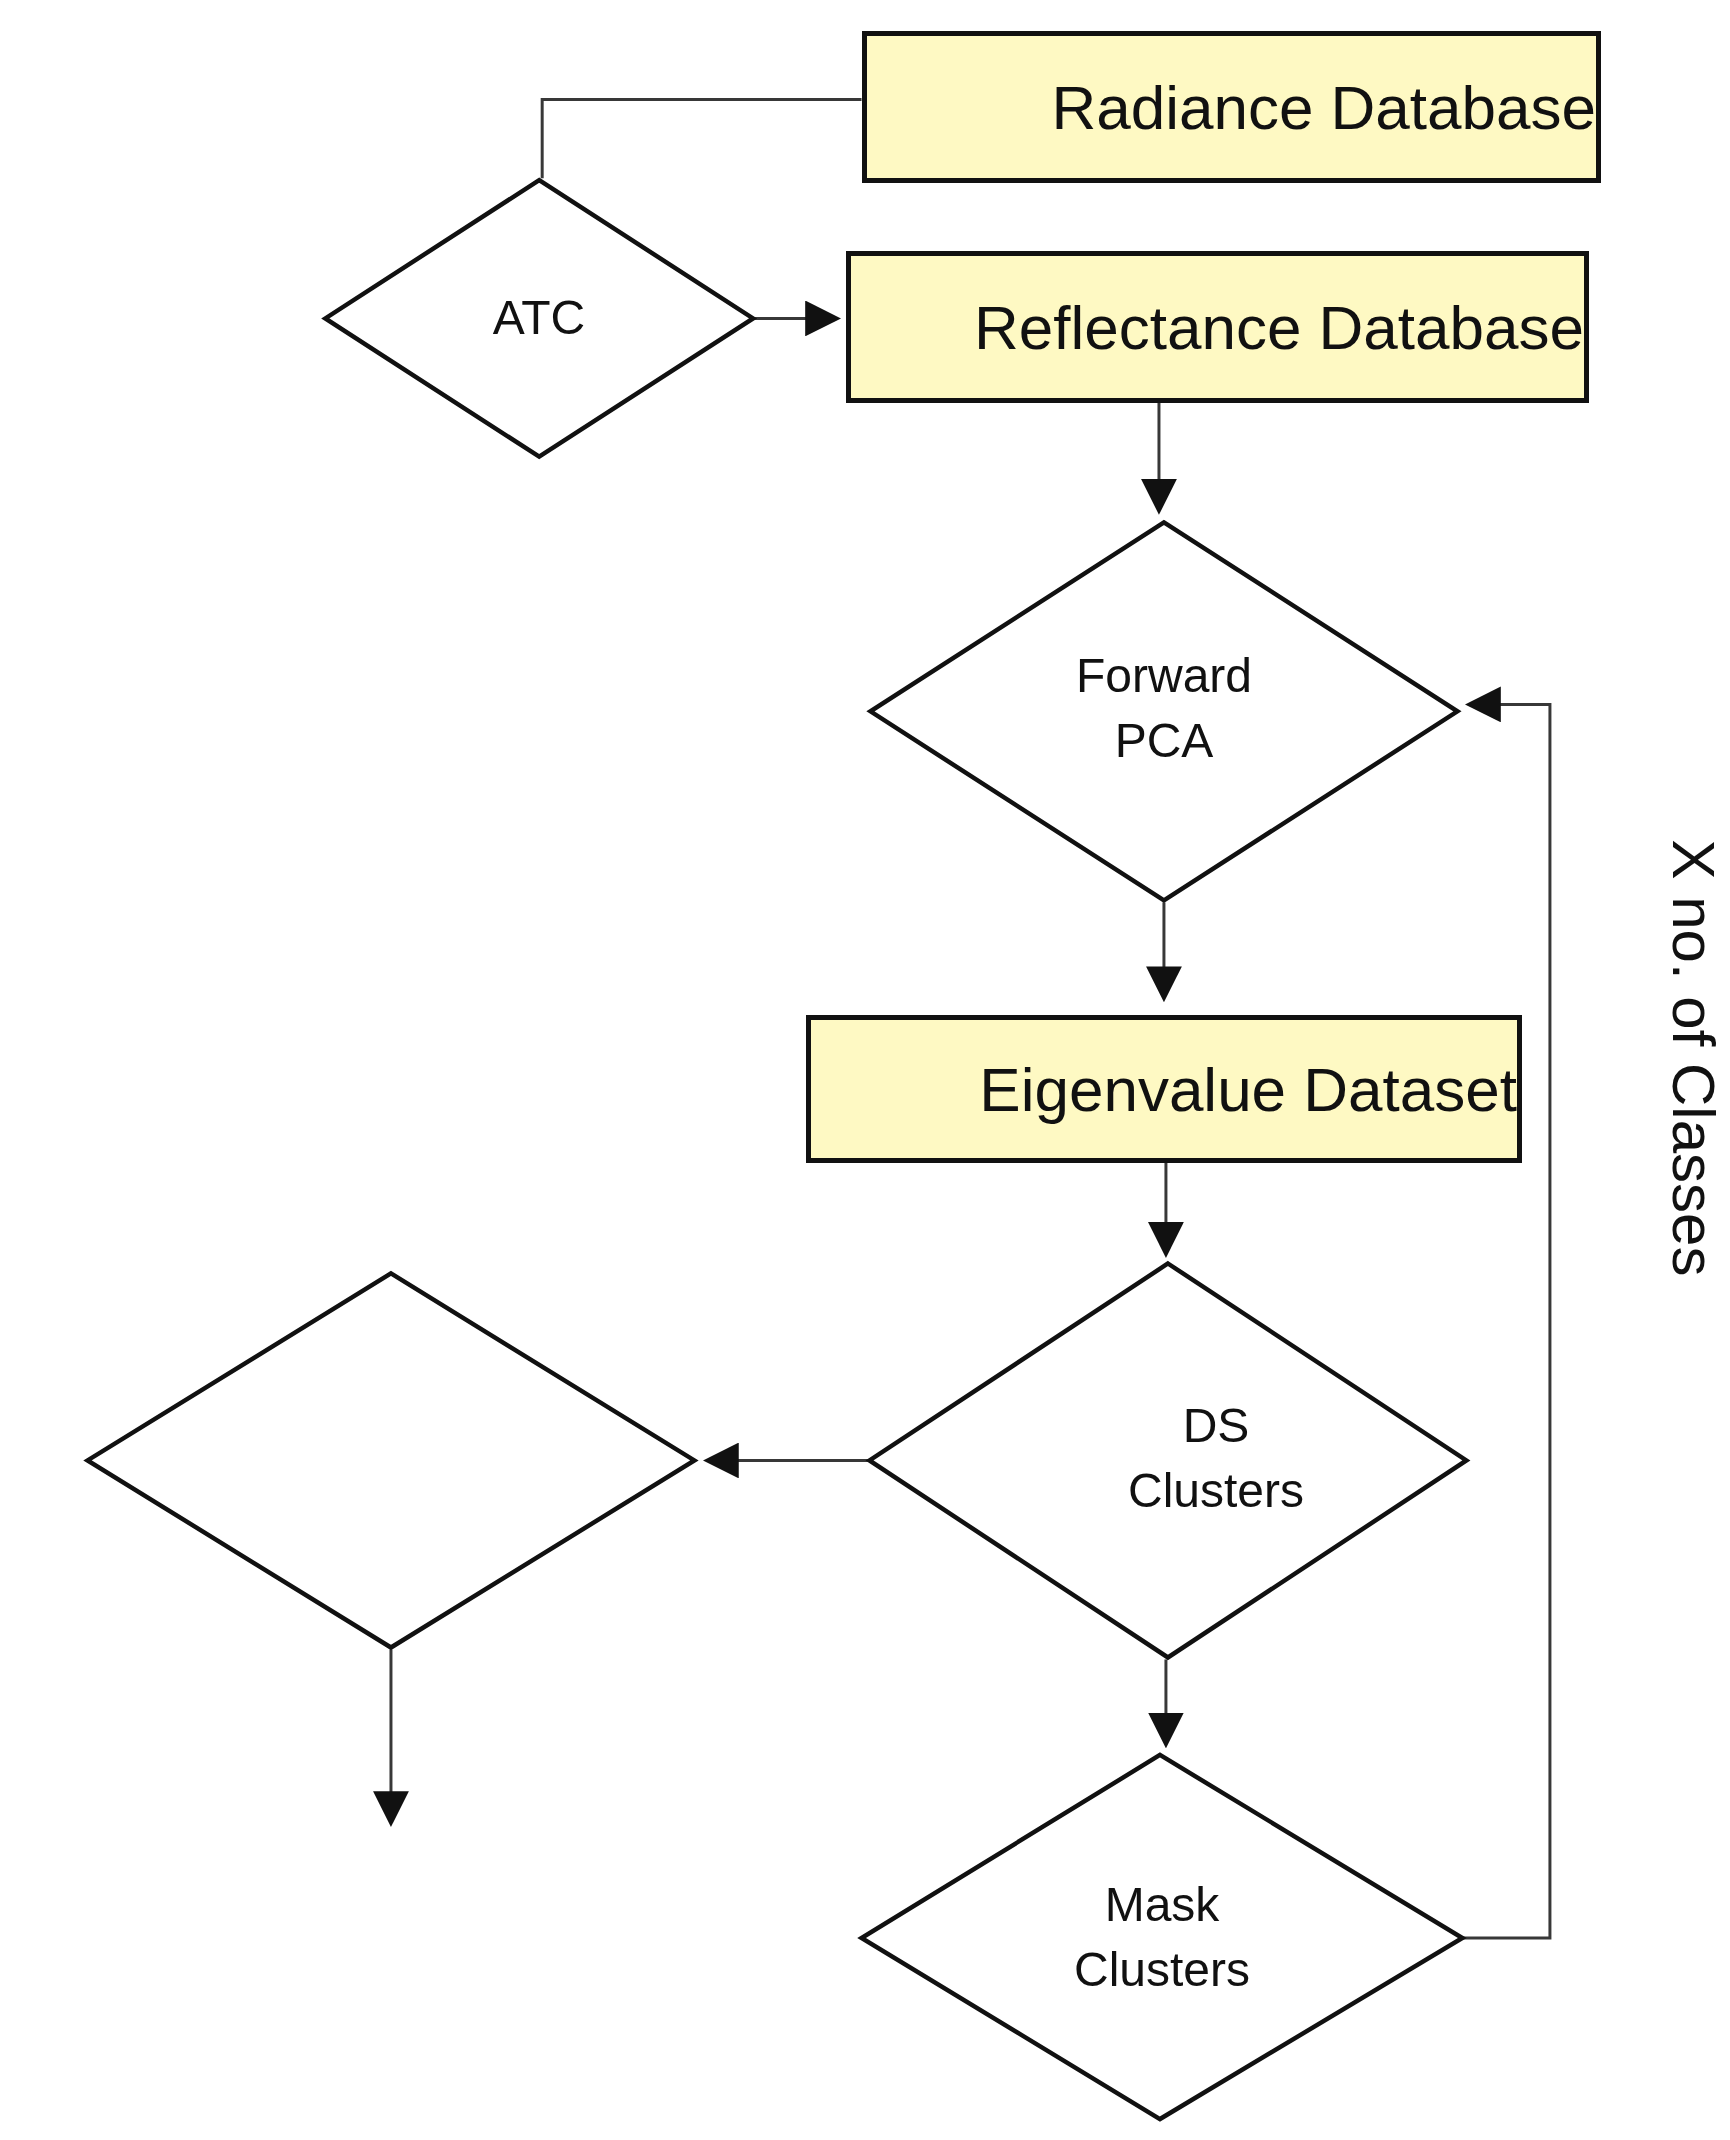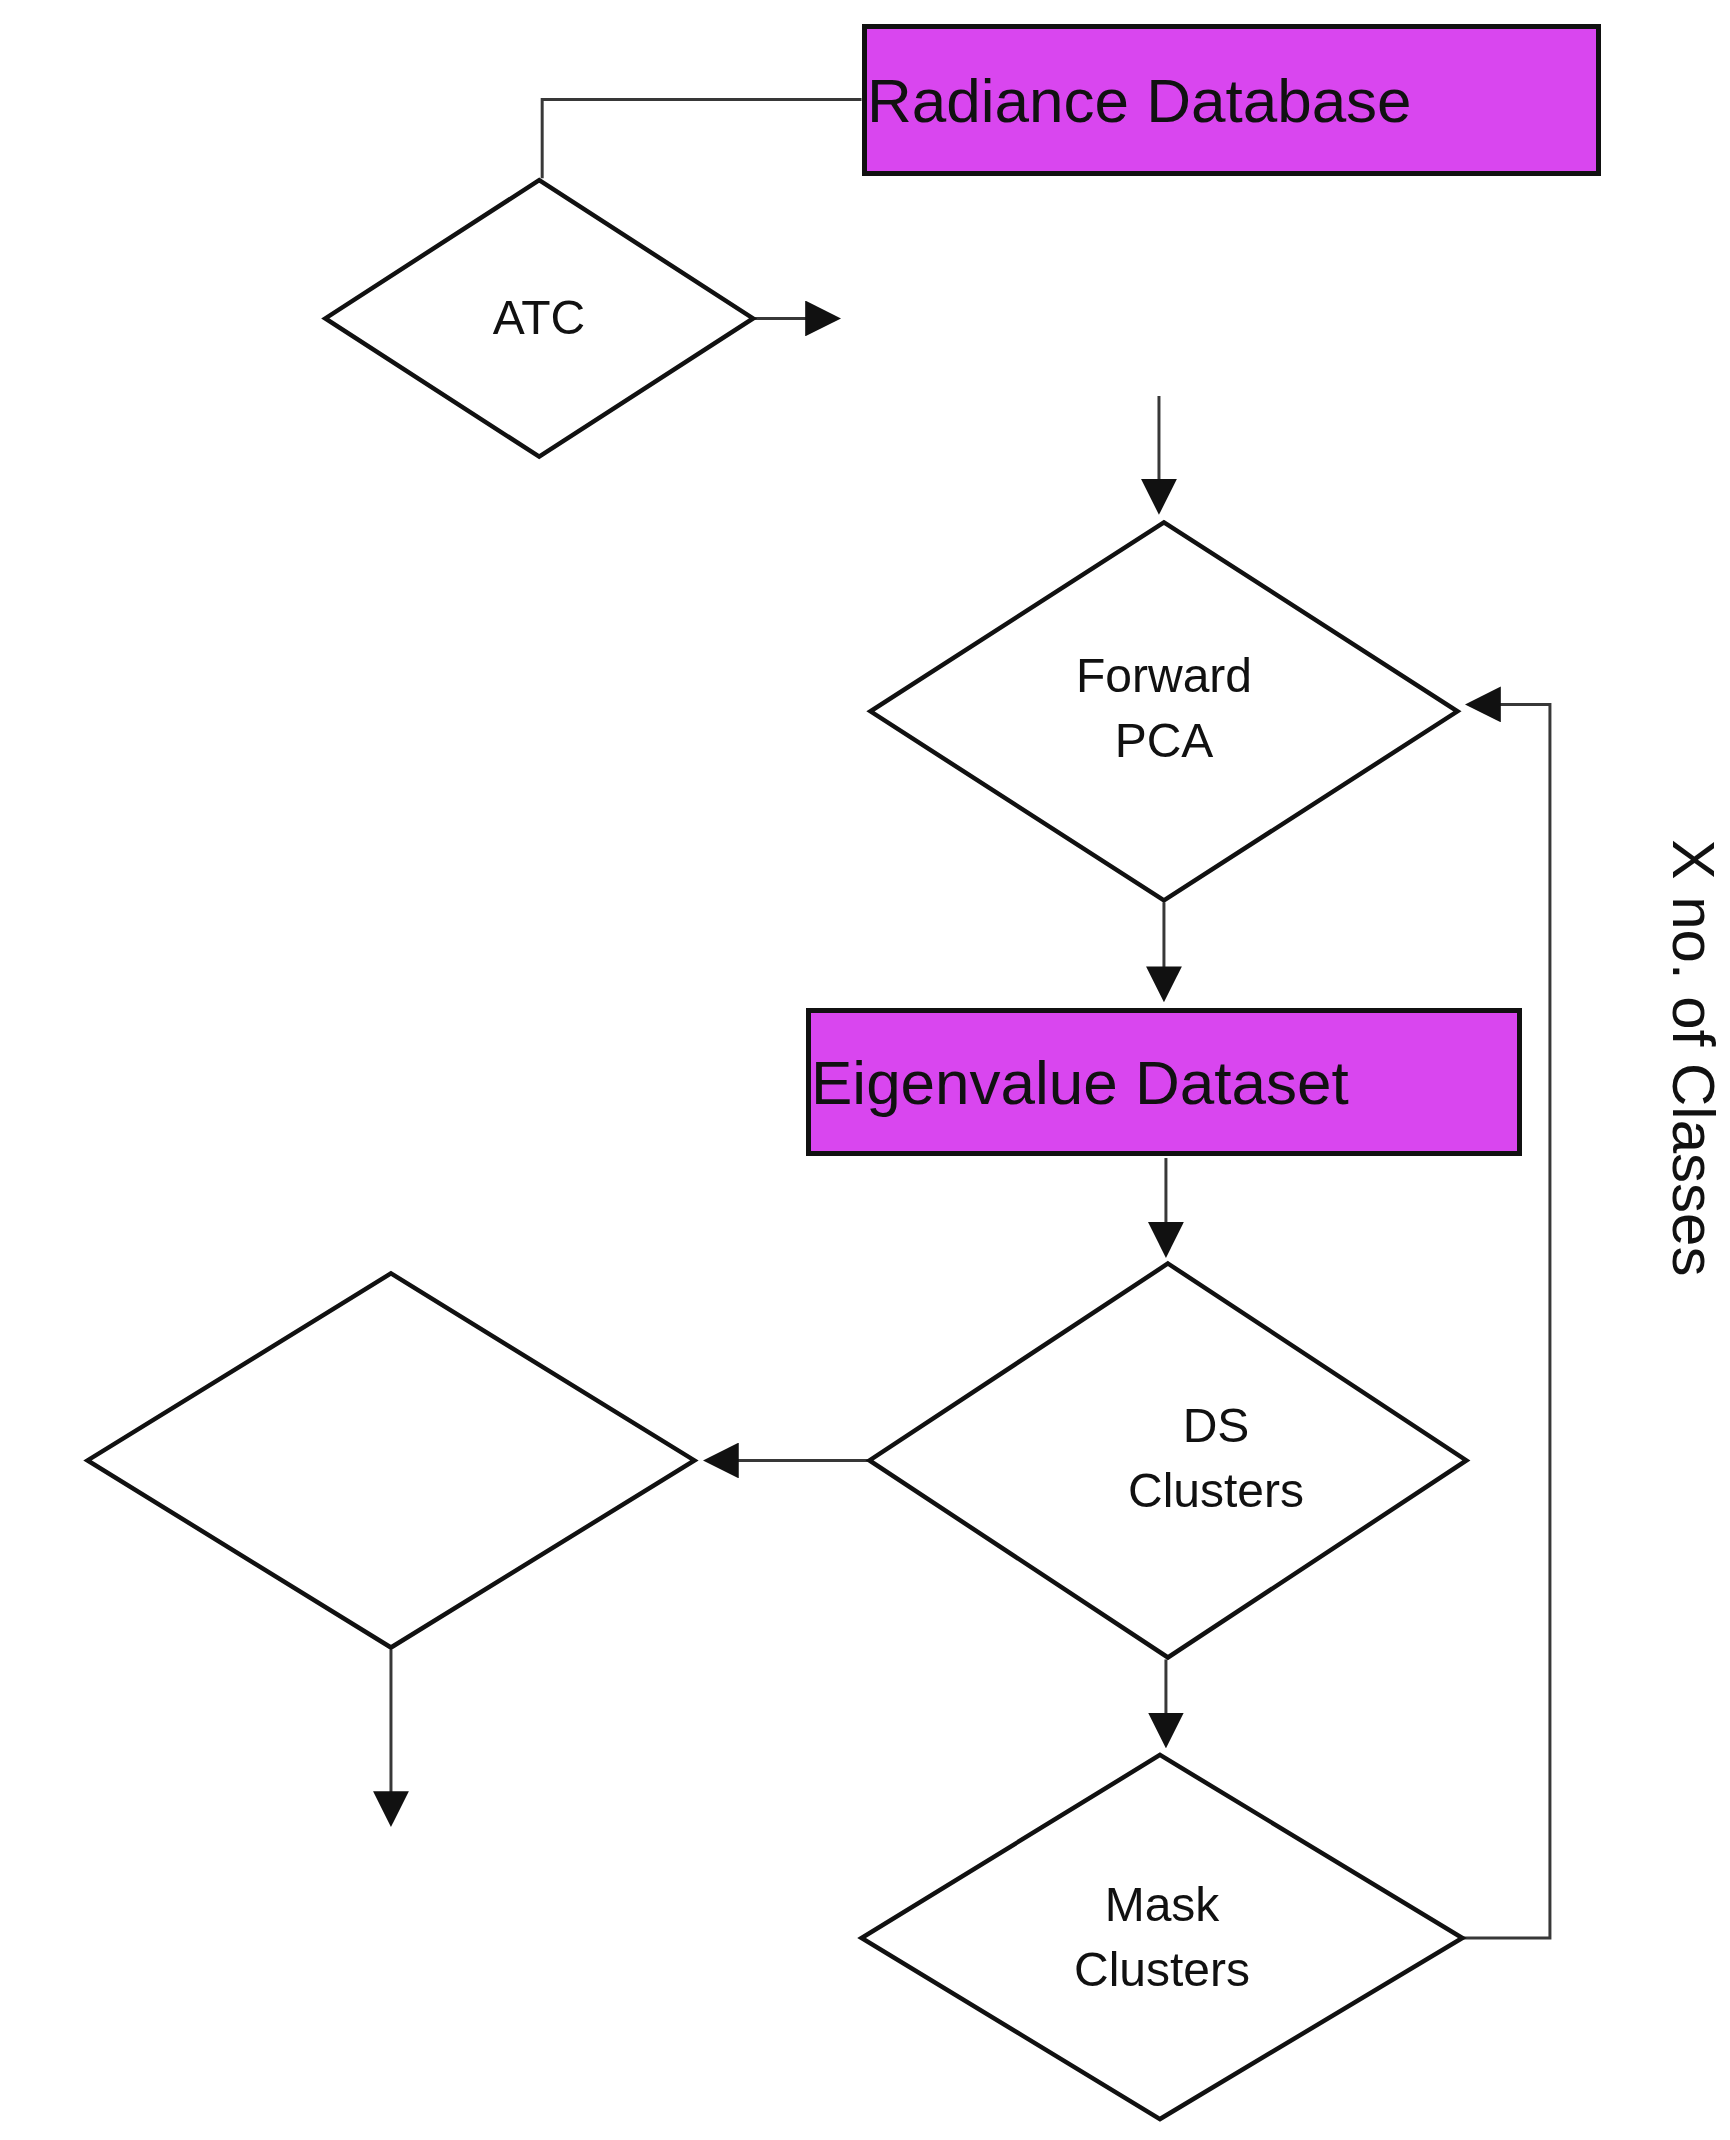--- a/index.html
+++ b/index.html
@@ -27,24 +27,25 @@
   }
   .diamond {
     fill: #ffffff;
     stroke: #111111;
     stroke-width: 4.5;
   }
   .box {
     position: absolute;
     box-sizing: border-box;
     border: 5px solid #111111;
-    background: #d946ef;
+    background: #fef9c3;
     display: flex;
     align-items: center;
-    justify-content: flex-start;
+    justify-content: flex-end;
+    margin-top: 7px;
   }
   .box-label {
     font-size: 62px;
     color: #111111;
     white-space: nowrap;
   }
   .diamond-label {
     position: absolute;
     transform: translate(-50%, -50%);
     font-size: 48px;
@@ -100,20 +101,23 @@
     <polygon class="diamond" points="542,181 757,320 542,459 327,320"></polygon>
     <polygon class="diamond" points="1170,525 1465,715 1170,905 875,715"></polygon>
     <polygon class="diamond" points="1174,1270 1474,1468 1174,1666 874,1468"></polygon>
     <polygon class="diamond" points="393,1280 698,1468 393,1656 88,1468"></polygon>
     <polygon class="diamond" points="1166,1764 1470,1948 1166,2130 866,1948"></polygon>
   </svg>
 
   <div class="box" id="box-radiance">
     <span class="box-label">Radiance Database</span>
   </div>
+  <div class="box" id="box-reflectance">
+    <span class="box-label">Reflectance Database</span>
+  </div>
   <div class="box" id="box-eigenvalue">
     <span class="box-label">Eigenvalue Dataset</span>
   </div>
 
   <div class="diamond-label" id="lbl-atc">ATC</div>
   <div class="diamond-label" id="lbl-pca">Forward
 PCA</div>
   <div class="diamond-label" id="lbl-ds">DS
 Clusters</div>
   <div class="diamond-label" id="lbl-mask">Mask

